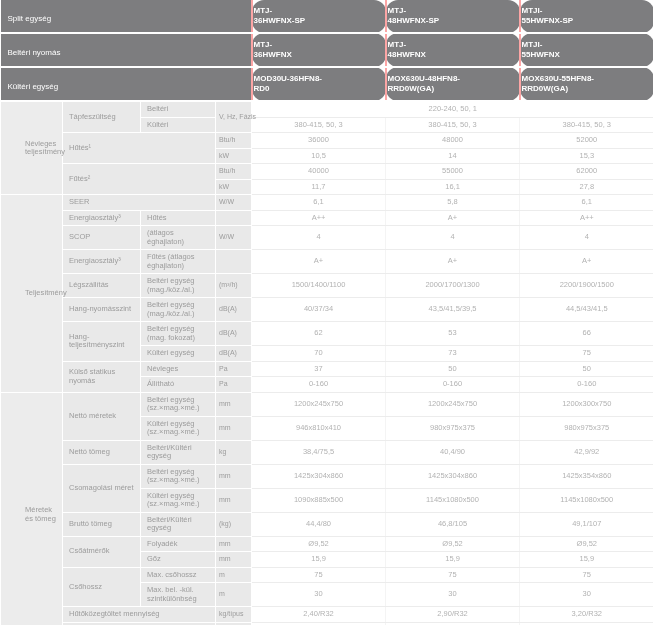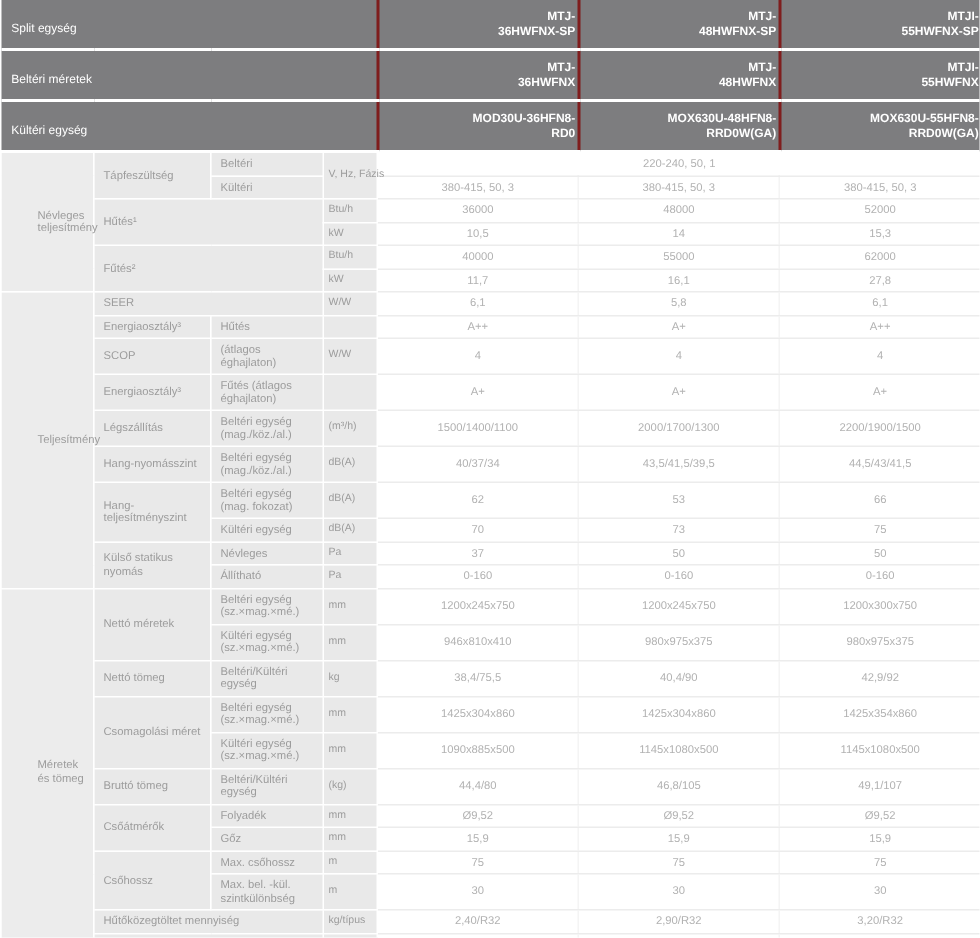--- a/index.html
+++ b/index.html
@@ -2,22 +2,22 @@
 <html><head>
 <meta charset="utf-8">
 <style>
   html,body{margin:0;padding:0;background:#ffffff;}
   body{width:653px;height:625px;overflow:hidden;font-family:"Liberation Sans",sans-serif;}
   .sheet{width:653px;}
   table.spec{border-collapse:collapse;table-layout:fixed;width:653px;}
   
   td.hlabel{background:#7d7d7f;color:#ffffff;font-size:8px;font-weight:400;text-align:left;
             padding:5px 0 0 7px;height:27px;vertical-align:middle;border-bottom:2px solid #fff;}
-  td.hmodel{background:#7d7d7f;color:#ffffff;font-size:8px;font-weight:700;text-align:right;
-            line-height:10px;vertical-align:middle;border-left:2px solid #7f1d1d;border-bottom:2px solid #fff;}
+  td.hmodel{background:#7d7d7f;color:#ffffff;font-size:8px;font-weight:700;text-align:left;
+            line-height:10px;vertical-align:middle;border-left:2px solid #fca5a5;border-bottom:2px solid #fff;border-radius:12px;}
   
   td.g{background:#e9e9e9;color:#9c9c9c;font-size:7.5px;line-height:8.5px;text-align:left;
        vertical-align:middle;border:1px solid #ffffff;padding:3px 3px 3px 6px;}
   td.sec{background:#ececec;padding-left:24px;}
   td.unit{padding-left:3px;font-size:7px;white-space:nowrap;overflow:visible;}
   
   td.v{background:#ffffff;color:#b2b2b2;font-size:7.5px;line-height:8.5px;text-align:center;
        vertical-align:middle;border-bottom:1px solid #ececec;border-left:1px solid #f4f4f4;
        padding:3px 2px;}
 </style>
@@ -36,21 +36,21 @@
         <col style="width:134px">
     </colgroup>
     <thead>
         <tr>
           <td class="hlabel" colspan="4">Split egység</td>
           <td class="hmodel">MTJ-<br>36HWFNX-SP</td>
           <td class="hmodel">MTJ-<br>48HWFNX-SP</td>
           <td class="hmodel">MTJI-<br>55HWFNX-SP</td>
         </tr>
         <tr>
-          <td class="hlabel" colspan="4">Beltéri méretek</td>
+          <td class="hlabel" colspan="4">Beltéri nyomás</td>
           <td class="hmodel">MTJ-<br>36HWFNX</td>
           <td class="hmodel">MTJ-<br>48HWFNX</td>
           <td class="hmodel">MTJI-<br>55HWFNX</td>
         </tr>
         <tr>
           <td class="hlabel" colspan="4">Kültéri egység</td>
           <td class="hmodel">MOD30U-36HFN8-<br>RD0</td>
           <td class="hmodel">MOX630U-48HFN8-<br>RRD0W(GA)</td>
           <td class="hmodel">MOX630U-55HFN8-<br>RRD0W(GA)</td>
         </tr>

